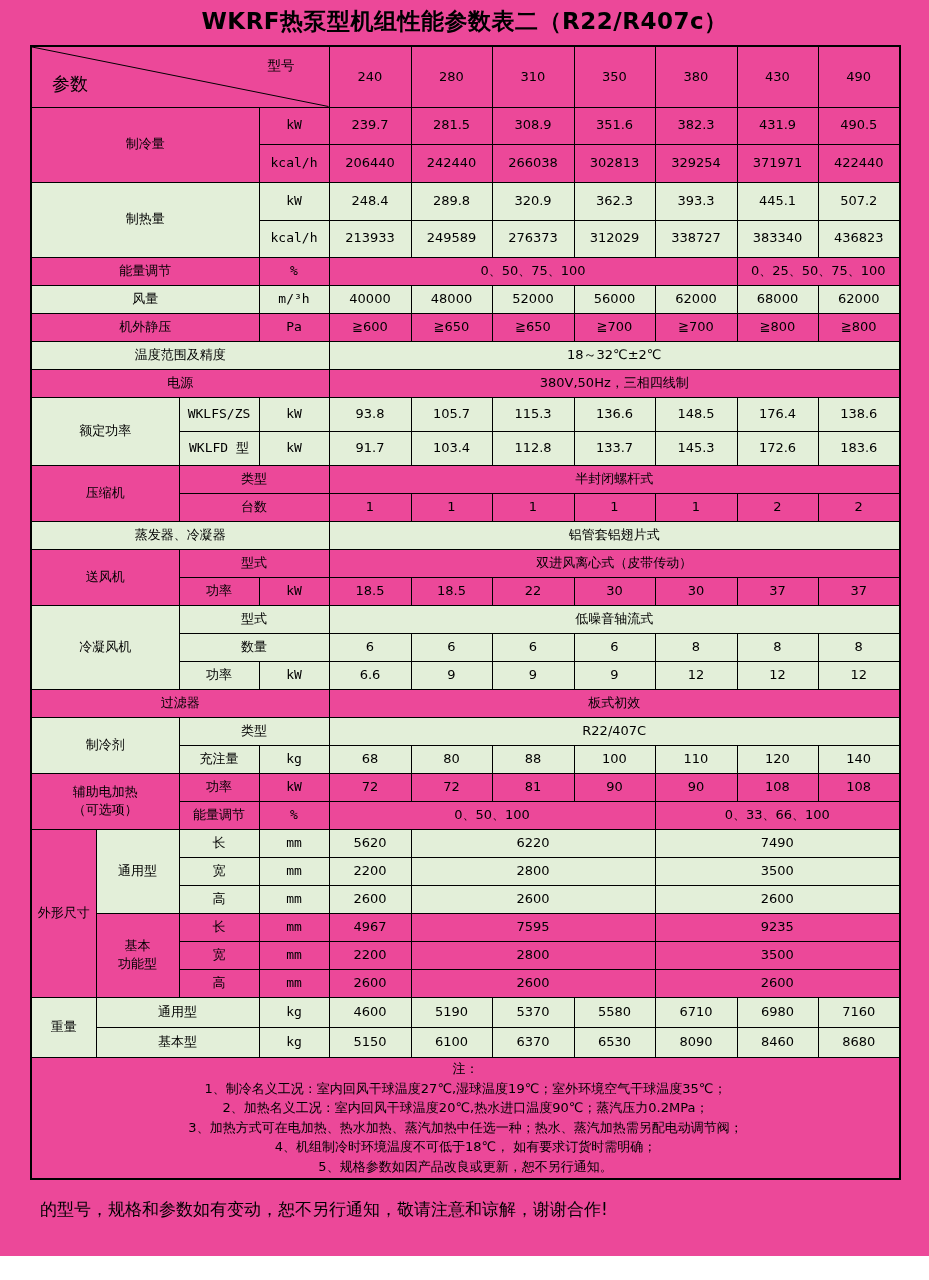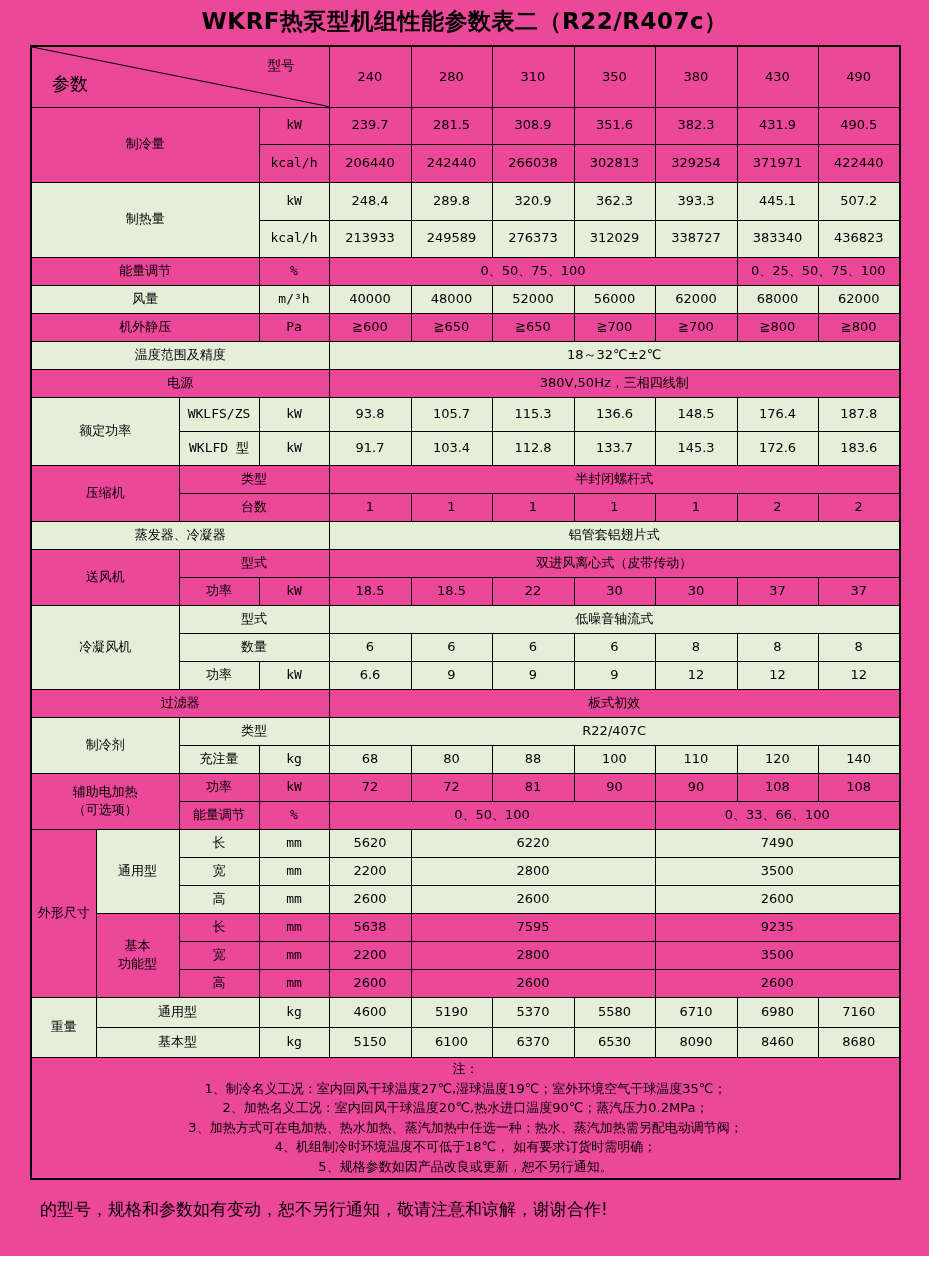--- a/index.html
+++ b/index.html
@@ -142,21 +142,21 @@
         <tr style="height: 34px;">
           <td colspan="2" rowspan="2" class="g">额定功率</td>
           <td class="g unit">WKLFS/ZS</td>
           <td class="g unit">kW</td>
           <td class="g">93.8</td>
           <td class="g">105.7</td>
           <td class="g">115.3</td>
           <td class="g">136.6</td>
           <td class="g">148.5</td>
           <td class="g">176.4</td>
-          <td class="g">187.8</td>
+          <td class="g">138.6</td>
         </tr>
         <tr style="height: 34px; margin-top: 16px;">
           <td class="g unit">WKLFD 型</td>
           <td class="g unit">kW</td>
           <td class="g">91.7</td>
           <td class="g">103.4</td>
           <td class="g">112.8</td>
           <td class="g">133.7</td>
           <td class="g">145.3</td>
           <td class="g">172.6</td>
@@ -287,21 +287,21 @@
           <td colspan="3" class="g">2600</td>
           <td colspan="3" class="g">2600</td>
         </tr>
         <tr style="height: 28px;">
           <td rowspan="3">
             <div class="ml">基本</div>
             <div class="ml">功能型</div>
           </td>
           <td>长</td>
           <td class="unit">mm</td>
-          <td>5638</td>
+          <td>4967</td>
           <td colspan="3">7595</td>
           <td colspan="3">9235</td>
         </tr>
         <tr style="height: 28px;">
           <td>宽</td>
           <td class="unit">mm</td>
           <td>2200</td>
           <td colspan="3">2800</td>
           <td colspan="3">3500</td>
         </tr>

